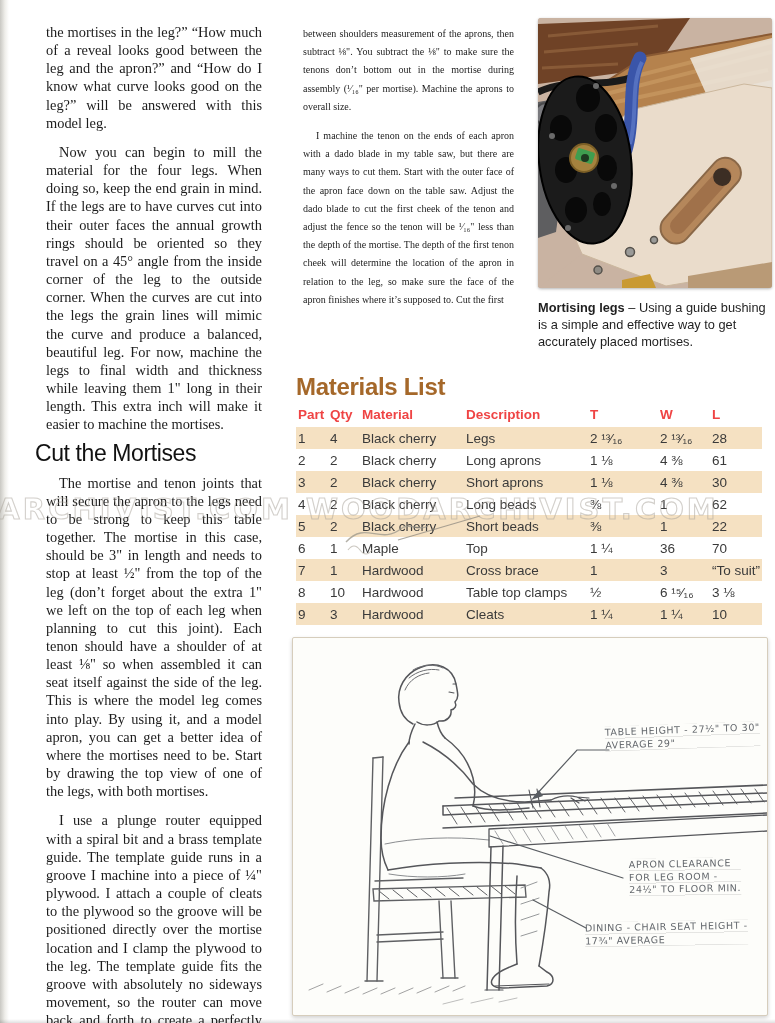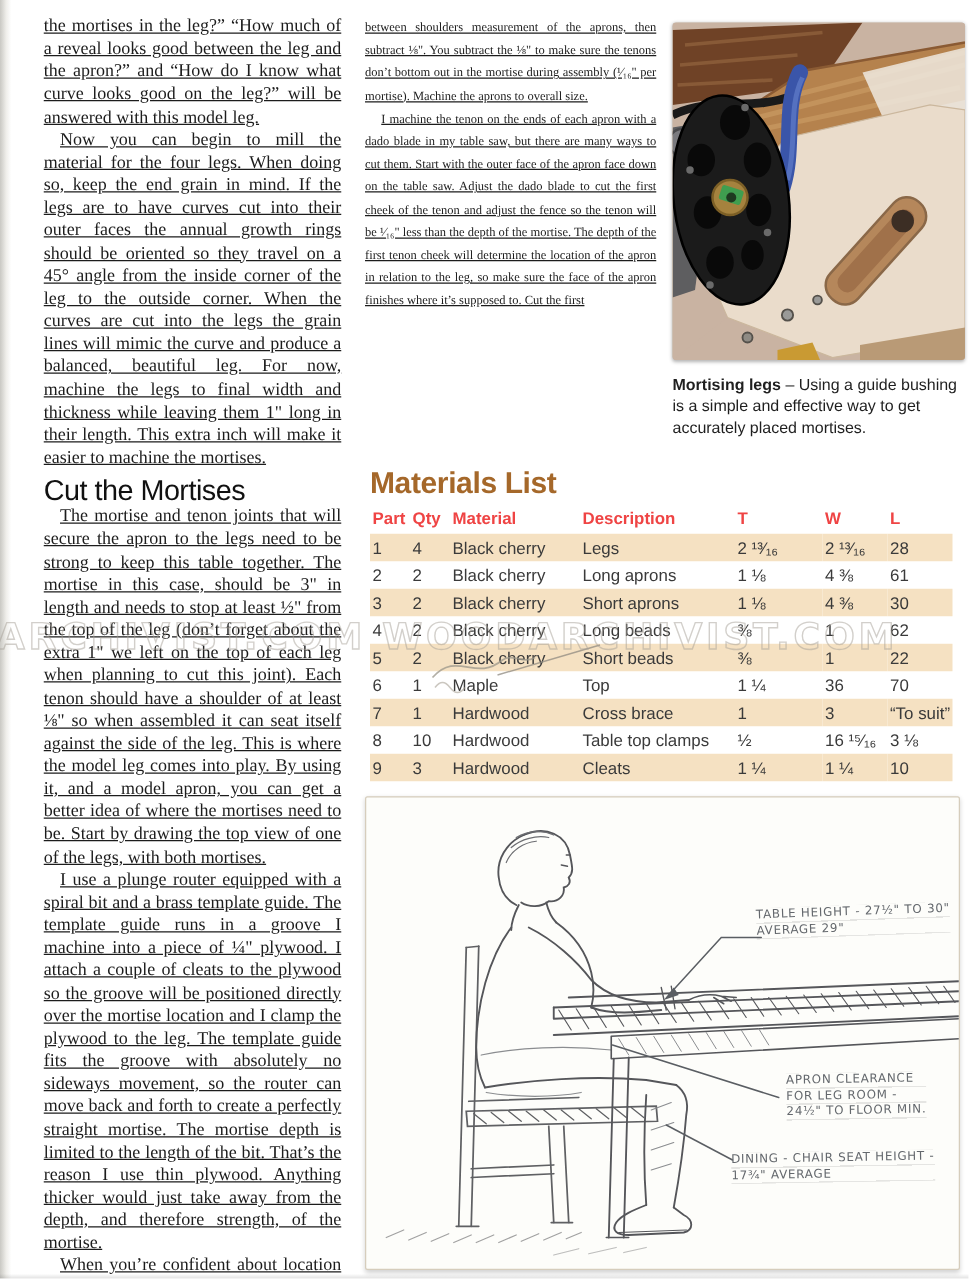--- a/index.html
+++ b/index.html
@@ -7,21 +7,21 @@
         font-family:"Liberation Serif", serif;color:#1c1c1c;}
   .edge-left{position:absolute;left:0;top:0;width:9px;height:1023px;
         background:linear-gradient(90deg,#c9c8c3,#efeeea 55%,#ffffff);}
   .edge-bottom{position:absolute;left:0;top:1019px;width:775px;height:4px;
         background:linear-gradient(180deg,rgba(0,0,0,0),rgba(0,0,0,.12));}
 
   
   .col{position:absolute;text-align:justify;}
   .col1{left:35px;top:12px;width:238px;font-size:14.4px;line-height:18.15px;}
   .col2{left:292px;top:14px;width:233px;font-size:10px;line-height:18.2px;}
-  .col p{margin:0;text-decoration:underline;}
+  .col p{margin:11px;}
   .col p.indent{text-indent:13px;}
   h2.sec{font-family:"Liberation Sans", sans-serif;font-size:23px;font-weight:normal;
         letter-spacing:-0.4px;margin:8px 0 3px 0;color:#111;text-align:left;}
 
   
   .photo{position:absolute;left:538px;top:18px;width:234px;height:270px;border-radius:3px;
         overflow:hidden;box-shadow:0 1px 3px rgba(0,0,0,.3);background:#c9b3a2;}
   .caption{position:absolute;left:538px;top:299px;width:234px;
         font-family:"Liberation Sans", sans-serif;font-size:12.8px;line-height:17px;color:#1f1f1f;}
   .caption b{font-weight:bold;}
@@ -221,21 +221,21 @@
             <td>1</td>
             <td>3</td>
             <td>“To suit”</td>
           </tr>
           <tr>
             <td>8</td>
             <td>10</td>
             <td>Hardwood</td>
             <td>Table top clamps</td>
             <td>½</td>
-            <td>16 ¹⁵⁄₁₆</td>
+            <td>6 ¹⁵⁄₁₆</td>
             <td>3 ⅛</td>
           </tr>
           <tr>
             <td>9</td>
             <td>3</td>
             <td>Hardwood</td>
             <td>Cleats</td>
             <td>1 ¼</td>
             <td>1 ¼</td>
             <td>10</td>

